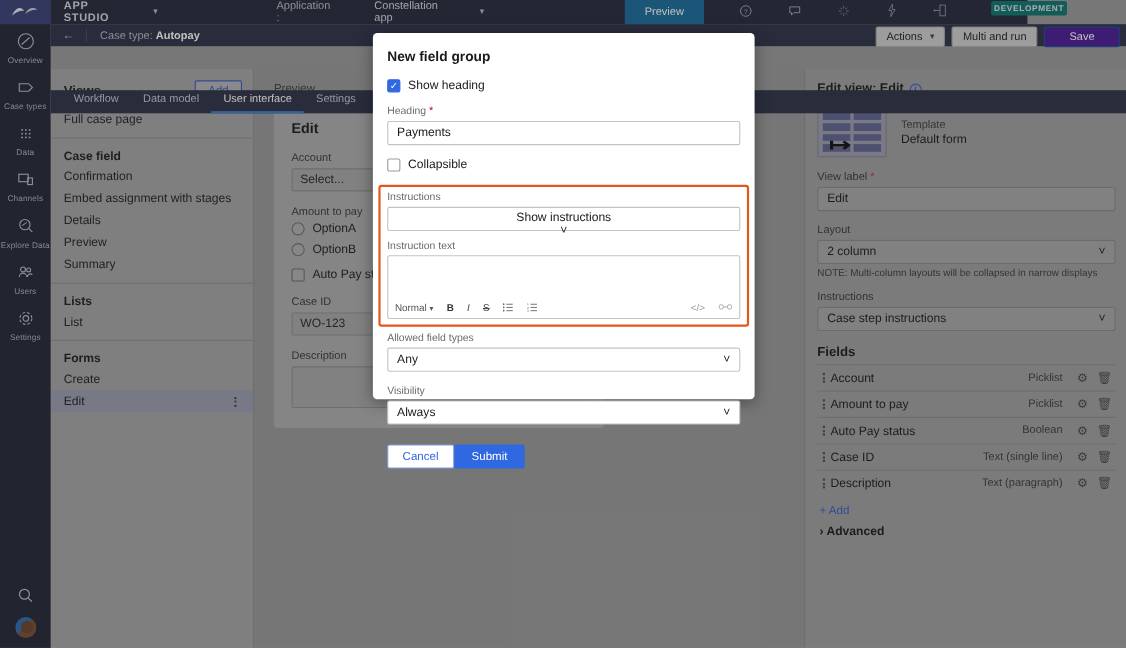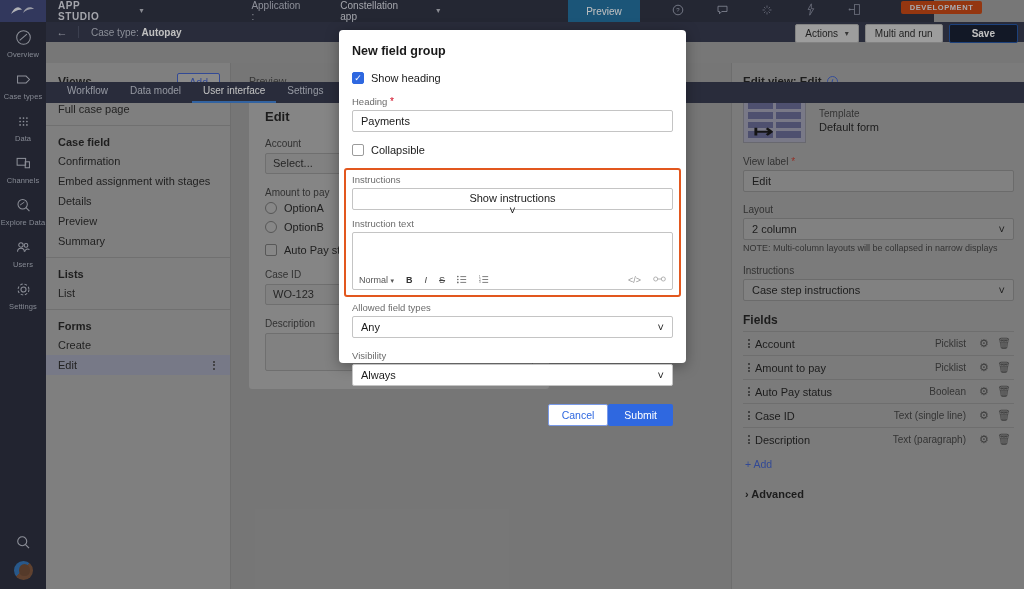--- a/index.html
+++ b/index.html
@@ -51,22 +51,22 @@
   .tb-sep { width:1px; height:22px; background:#3c4154; }
   #topbar .tb-app { padding:0 8px 0 12px; color:#b9bcc9; font-size:10px;}
   .chev { display:inline-block; font-size:8px; opacity:.8; transform:translateY(-1px); }
   .tb-flex { flex:1; }
   #preview-btn {
     background:#1b6b9c; color:#fff; height:22px; padding:0 18px;
     display:flex; align-items:center; font-size:10px; cursor:pointer;
   }
   .tb-ico { width:24px; text-align:center; color:#aab0c2; font-size:12px; cursor:pointer; }
   #dev-badge {
-    background:#c2410c; color:#dfe1ea; font-size:7.5px; letter-spacing:.6px;
-    padding:2px 9px; margin:0 6px 8px 8px; border-radius:2px; font-weight:bold;
+    background:#0f766e; color:#dfe1ea; font-size:7.5px; letter-spacing:.6px;
+    padding:2px 3px; margin:0 6px 8px 8px; border-radius:2px; font-weight:bold;
   }
 
   #casebar {
     position:absolute; left:46px; top:22px; width:978px; height:20px;
     background:#2e3347; color:#cfd2dd; display:flex; align-items:center;
     font-size:10px; z-index:4;
   }
   #back-arrow { width:32px; text-align:center; cursor:pointer; font-size:11px; color:#b9bcc9;}
   .cb-sep { width:1px; height:12px; background:#474d63; }
   #case-label { padding-left:12px; color:#b7bbc8; }
@@ -168,21 +168,21 @@
     display:flex; align-items:center; height:24px; border-top:1px solid #8e8e8e;
     font-size:11px; color:#1c1c1c;
   }
   .field-row:last-of-type { border-bottom:1px solid #8e8e8e; }
   .fr-grip { width:12px; color:#4a4a4a; font-size:9px; line-height:6px; text-align:center;}
   .fr-grip i{display:block;width:2px;height:2px;background:#4f4f4f;margin:1.5px auto;}
   .fr-name { flex:1; }
   .fr-type { color:#3d3d3d; font-size:10px; margin-right:8px; }
   .fr-ico { width:20px; text-align:center; color:#4a4a4a; font-size:11px; cursor:pointer;}
   #fields-add { color:#3b5bc4; font-size:10.5px; padding:7px 0 0 2px; cursor:pointer; }
-  #advanced { font-size:11px; font-weight:bold; color:#1c1c1c; margin-top:18px; padding-left:2px; cursor:pointer;}
+  #advanced { font-size:11px; font-weight:bold; color:#1c1c1c; margin-top:7px; padding-left:2px; cursor:pointer;}
 
   
   #dim { position:absolute; inset:0; background:rgba(30,30,30,0.28); z-index:8; }
   #modal {
     position:absolute; left:339px; top:30px; width:347px; height:333px;
     background:#fff; border-radius:4px; z-index:9;
     box-shadow:0 3px 14px rgba(0,0,0,.35);
     padding:14px 13px 0;
   }
   #modal h1 { font-size:12.5px; font-weight:bold; color:#1a1a1a; margin-bottom:14px; }
@@ -209,39 +209,39 @@
     border:1px solid #c4c4c4; border-radius:2px; background:#fff; height:58px;
     display:flex; flex-direction:column; justify-content:flex-end;
   }
   #rte-toolbar {
     display:flex; align-items:center; height:18px; padding:0 6px; gap:0;
     font-size:9px; color:#555;
   }
   .tb-btn { padding:0 6px; cursor:pointer; }
   .tb-btn.first { padding-left:0; }
   .tb-grow { flex:1; }
-  #m-buttons { display:flex; align-items:center; justify-content:flex-end; padding-top:6px;}
+  #m-buttons { display:flex; align-items:center; justify-content:flex-start; padding-top:6px;}
   #cancel-btn {
     border:1px solid #7a9ae8; color:#2f68e0; background:#fff; border-radius:2px;
     font-size:10.5px; padding:4px 13px; cursor:pointer;
   }
   #submit-btn {
     background:#2f68e0; color:#fff; border:none; border-radius:2px;
     font-size:10.5px; padding:5px 16px; cursor:pointer;
   }
 
   
   #actionbar {
     position:absolute; right:6px; top:24px; display:flex; gap:6px; z-index:6;
   }
   .ab-btn {
     background:#cfcfcf; border:1px solid #a9a9a9; border-radius:2px;
     font-size:10px; color:#1f1f1f; padding:3px 9px; cursor:pointer;
   }
-  .ab-btn.primary { background:#0f172a; border-color:#1c4fa1; color:#fff; padding:3px 22px; font-weight:bold;}
+  .ab-btn.primary { background:#4c1d95; border-color:#1c4fa1; color:#fff; padding:3px 22px; font-weight:normal;}
 </style>
 </head>
 <body>
 
 <div id="rail">
   <div id="rail-logo">
     <svg width="26" height="12" viewBox="0 0 26 12">
       <path d="M1 9 C4 2 9 0 12 5 C9 4 5 6 1 9 Z" fill="#e9eaf2"></path>
       <path d="M13 8 C15 2 21 1 24 4 C20 3.5 16 5 13 8 Z" fill="#c9cbd9"></path>
     </svg>

